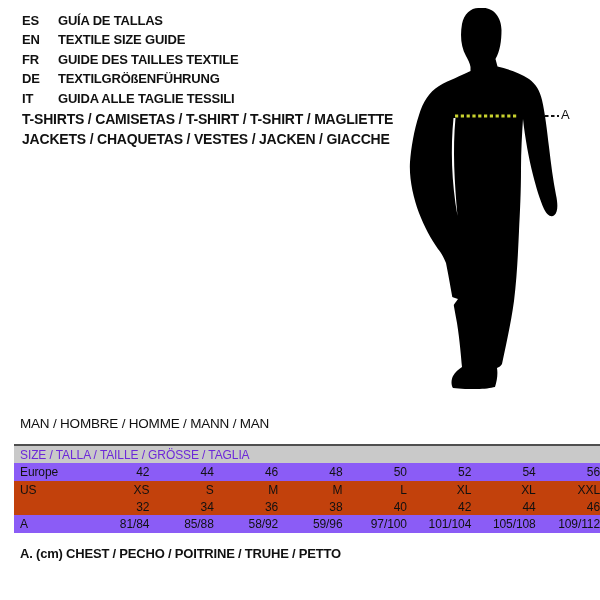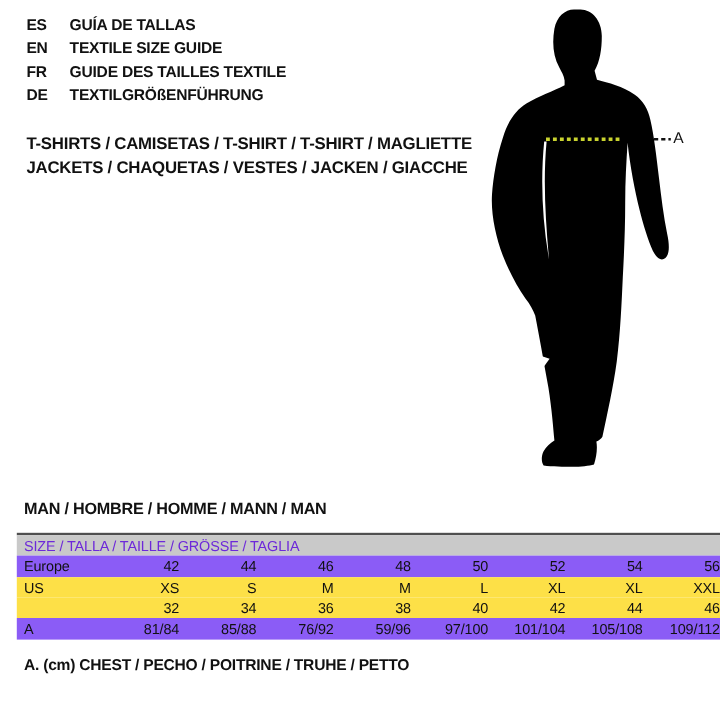--- a/index.html
+++ b/index.html
@@ -17,29 +17,29 @@
   .lang-code{width:36px;}
 
   
   #category-lines{left:22px;top:110px;font-weight:700;font-size:14px;line-height:19.5px;letter-spacing:-0.2px;}
 
   
   #figure-svg{left:0;top:0;}
   #measure-label{left:561px;top:107px;font-size:13px;font-weight:400;}
 
   
-  #section-title{left:20px;top:416px;font-weight:700;font-size:13.5px;letter-spacing:-0.2px;}
+  #section-title{left:20px;top:416px;font-weight:400;font-size:13.5px;letter-spacing:-0.2px;}
 
   
   #size-table{left:14px;top:444px;width:586px;border-top:2px solid #4f4f4f;font-size:12px;letter-spacing:-0.1px;}
   .tbl-header{background:#c9c9c9;height:17px;display:flex;align-items:center;padding-left:6px;color:#6d28d9;}
   .t-row{display:grid;grid-template-columns:71px repeat(8,1fr);align-items:center;height:17px;}
   .t-row.h18{height:18px;}
   .t-row.white{background:#8b5cf6;}
-  .t-row.gray{background:#fde047;}
+  .t-row.gray{background:#c2410c;}
   .t-row .lbl{padding-left:6px;text-align:left;}
   .t-row .val{text-align:right;}
 
   
   #footnote{left:20px;top:546px;font-weight:700;font-size:13px;letter-spacing:-0.2px;}
 </style>
 </head>
 <body>
 
 <div class="abs" id="language-list">
@@ -51,20 +51,24 @@
       <span class="lang-code">EN</span>
       <span class="lang-label">TEXTILE SIZE GUIDE</span>
     </div>
     <div class="lang-row">
       <span class="lang-code">FR</span>
       <span class="lang-label">GUIDE DES TAILLES TEXTILE</span>
     </div>
     <div class="lang-row">
       <span class="lang-code">DE</span>
       <span class="lang-label">TEXTILGRÖßENFÜHRUNG</span>
+    </div>
+    <div class="lang-row">
+      <span class="lang-code">IT</span>
+      <span class="lang-label">GUIDA ALLE TAGLIE TESSILI</span>
     </div>
   </div>
 
 <div class="abs" id="category-lines">
     <div class="cat-line">T-SHIRTS / CAMISETAS / T-SHIRT / T-SHIRT / MAGLIETTE</div>
     <div class="cat-line">JACKETS / CHAQUETAS / VESTES / JACKEN / GIACCHE</div>
   </div>
 
 <svg class="abs" id="figure-svg" width="600" height="600" viewBox="0 0 600 600" aria-hidden="true">
   <path fill="#000000" d="
@@ -149,21 +153,21 @@
         <div class="val">38</div>
         <div class="val">40</div>
         <div class="val">42</div>
         <div class="val">44</div>
         <div class="val">46</div>
       </div>
       <div class="t-row white h18">
         <div class="lbl">A</div>
         <div class="val">81/84</div>
         <div class="val">85/88</div>
-        <div class="val">76/92</div>
+        <div class="val">58/92</div>
         <div class="val">59/96</div>
         <div class="val">97/100</div>
         <div class="val">101/104</div>
         <div class="val">105/108</div>
         <div class="val">109/112</div>
       </div>
     </div>
 </div>
 
 <div class="abs" id="footnote">A. (cm) CHEST / PECHO / POITRINE / TRUHE / PETTO</div>

